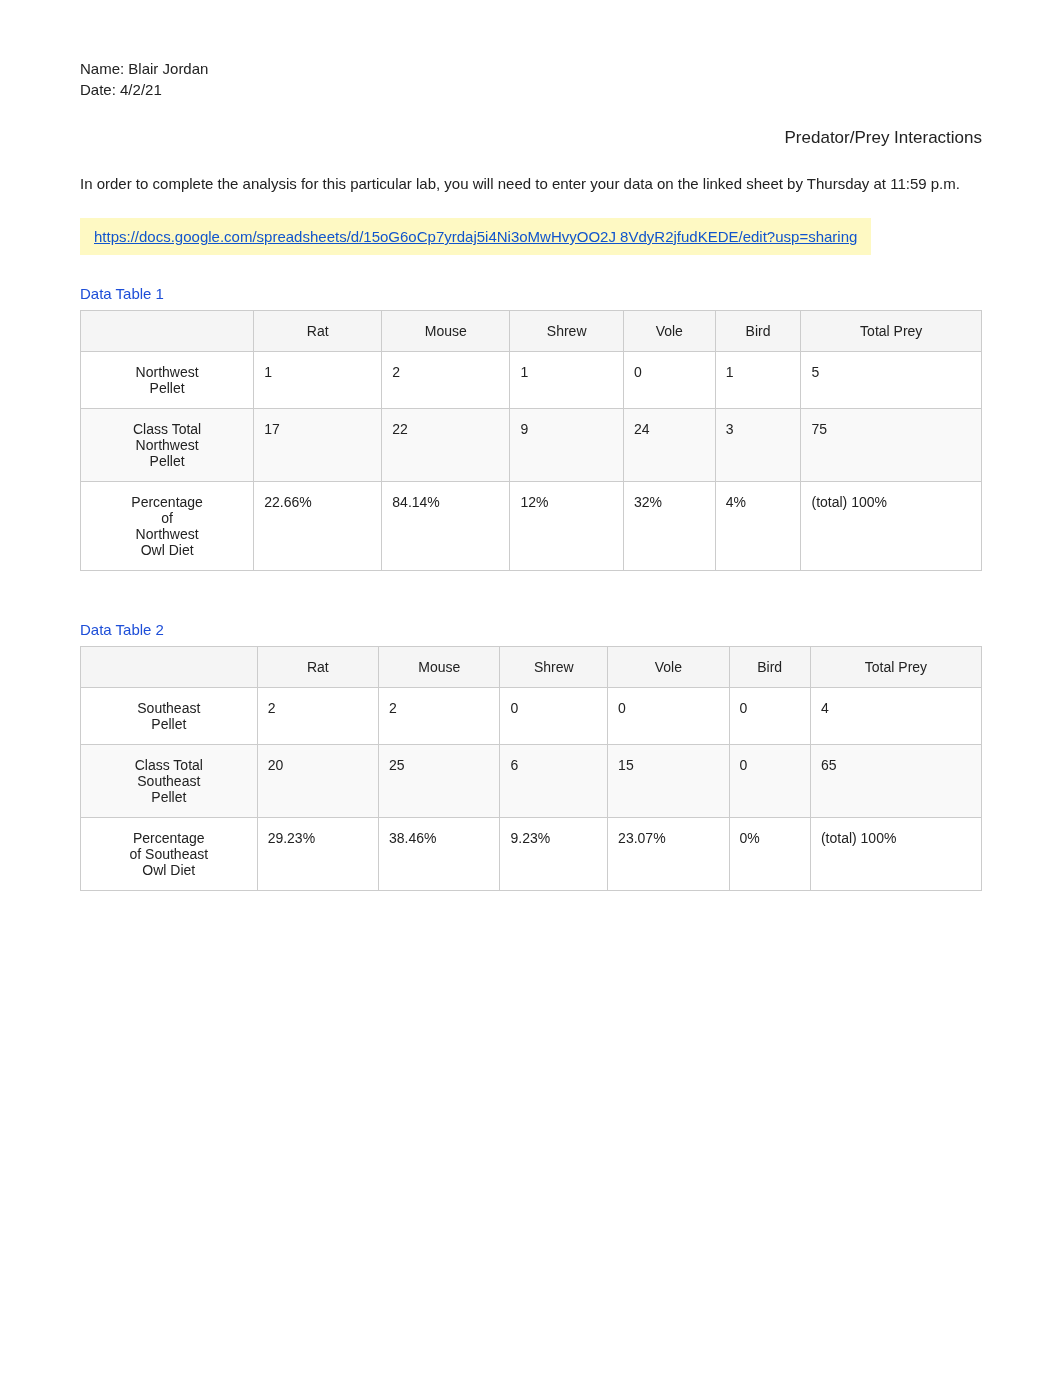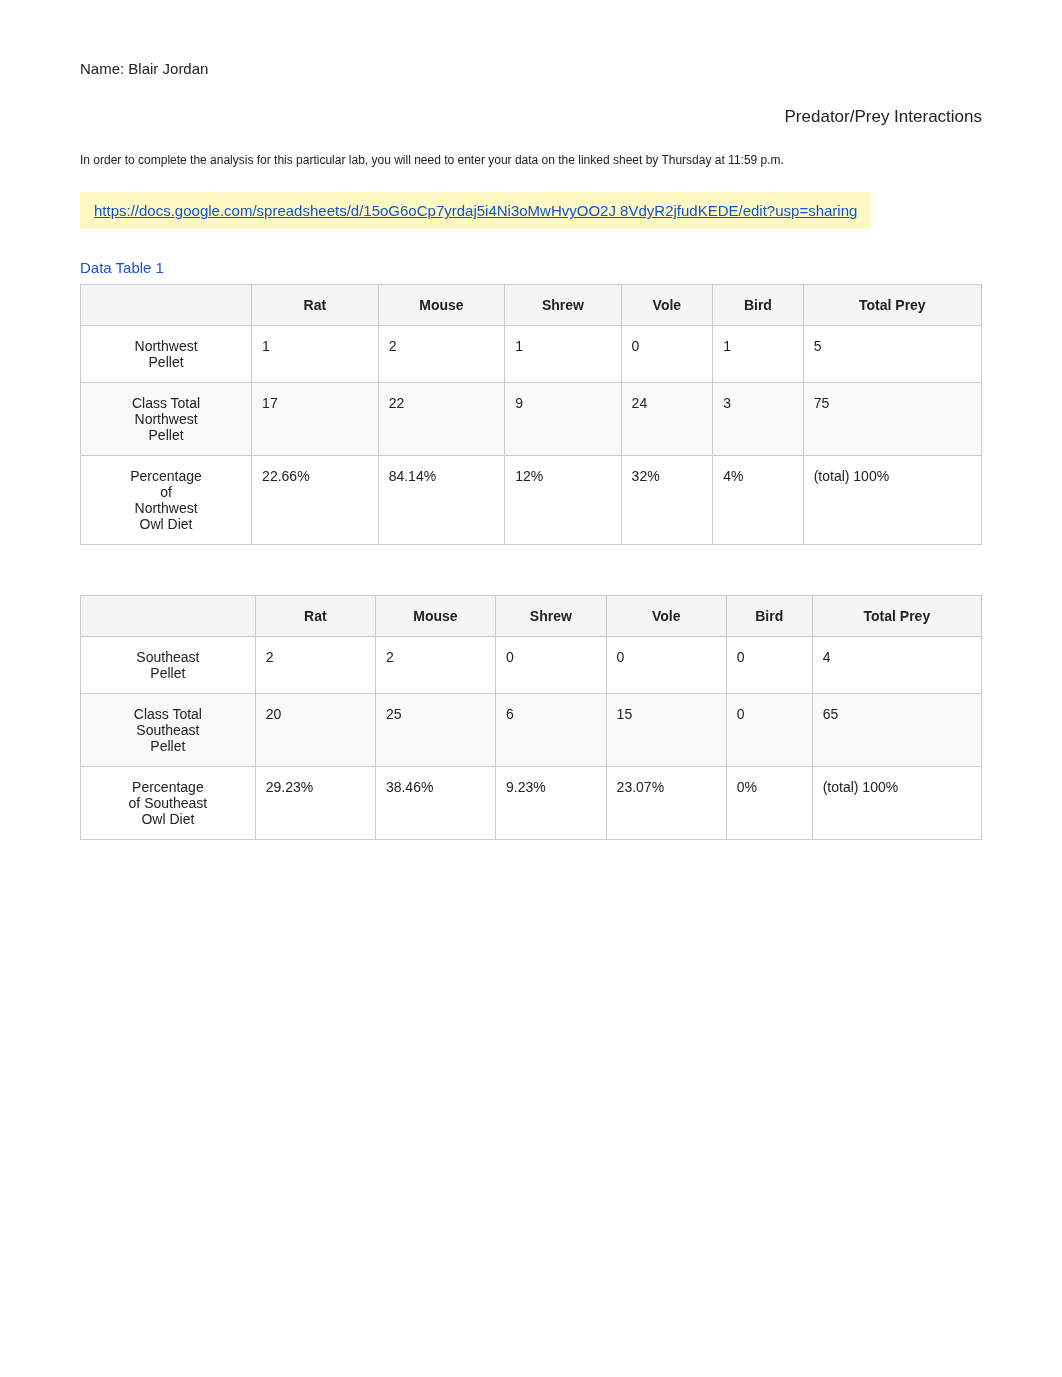--- a/index.html
+++ b/index.html
@@ -18,21 +18,21 @@
       margin-bottom: 4px;
       font-size: 15px;
     }
     .page-title {
       text-align: right;
       font-size: 17px;
       margin: 30px 0 24px 0;
       font-weight: normal;
     }
     .intro-text {
-      font-size: 12px;
+      font-size: 15px;
       margin-bottom: 22px;
       line-height: 1.6;
     }
     .link-block {
       background: #fef9c3;
       padding: 10px 14px;
       margin-bottom: 30px;
       display: inline-block;
     }
     .link-block a {
@@ -53,21 +53,21 @@
       font-size: 14px;
     }
     table th, table td {
       border: 1px solid #ccc;
       padding: 12px 10px;
       text-align: left;
       vertical-align: top;
     }
     table th {
       background: #f5f5f5;
-      font-weight: bold;
+      font-weight: normal;
       text-align: center;
     }
     table tr:nth-child(even) td {
       background: #f9f9f9;
     }
     table tr:nth-child(odd) td {
       background: #fff;
     }
     table th:first-child {
       background: #f5f5f5;
@@ -82,20 +82,24 @@
   </style>
 </head>
 <body>
 
 
 
 <div class="header-info">
   <p>
     <span>Name:</span>
     <span>Blair Jordan</span>
+  </p>
+  <p>
+    <span>Date:</span>
+    <span>4/2/21</span>
   </p>
 </div>
 
 <h1 class="page-title">Predator/Prey Interactions</h1>
 
 <p class="intro-text">In order to complete the analysis for this particular lab, you will need to enter your data on the linked sheet by Thursday at 11:59 p.m.</p>
 
 <div class="link-block">
   <a href="#">https://docs.google.com/spreadsheets/d/15oG6oCp7yrdaj5i4Ni3oMwHvyOO2J 8VdyR2jfudKEDE/edit?usp=sharing</a>
 </div>
@@ -146,20 +150,21 @@
           <td class="val">12%</td>
           <td class="val">32%</td>
           <td class="val">4%</td>
           <td class="val">(total) 100%</td>
         </tr>
       </tbody>
   </table>
 </div>
 
 <div>
+  <p class="section-label">Data Table 2</p>
   <table>
     <thead>
       <tr>
         <th></th>
         <th>Rat</th>
         <th>Mouse</th>
         <th>Shrew</th>
         <th>Vole</th>
         <th>Bird</th>
         <th>Total Prey</th>

